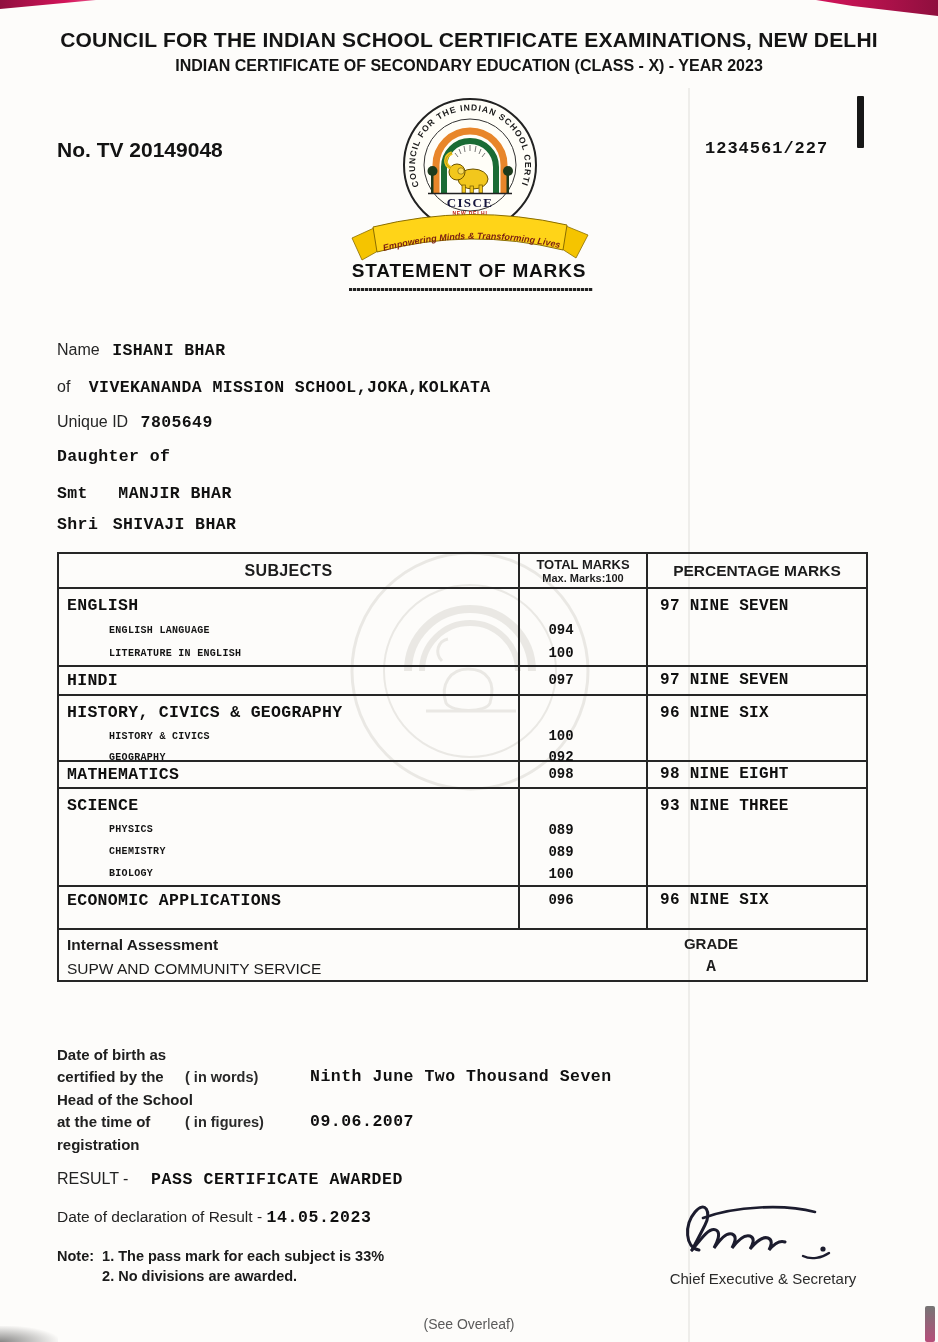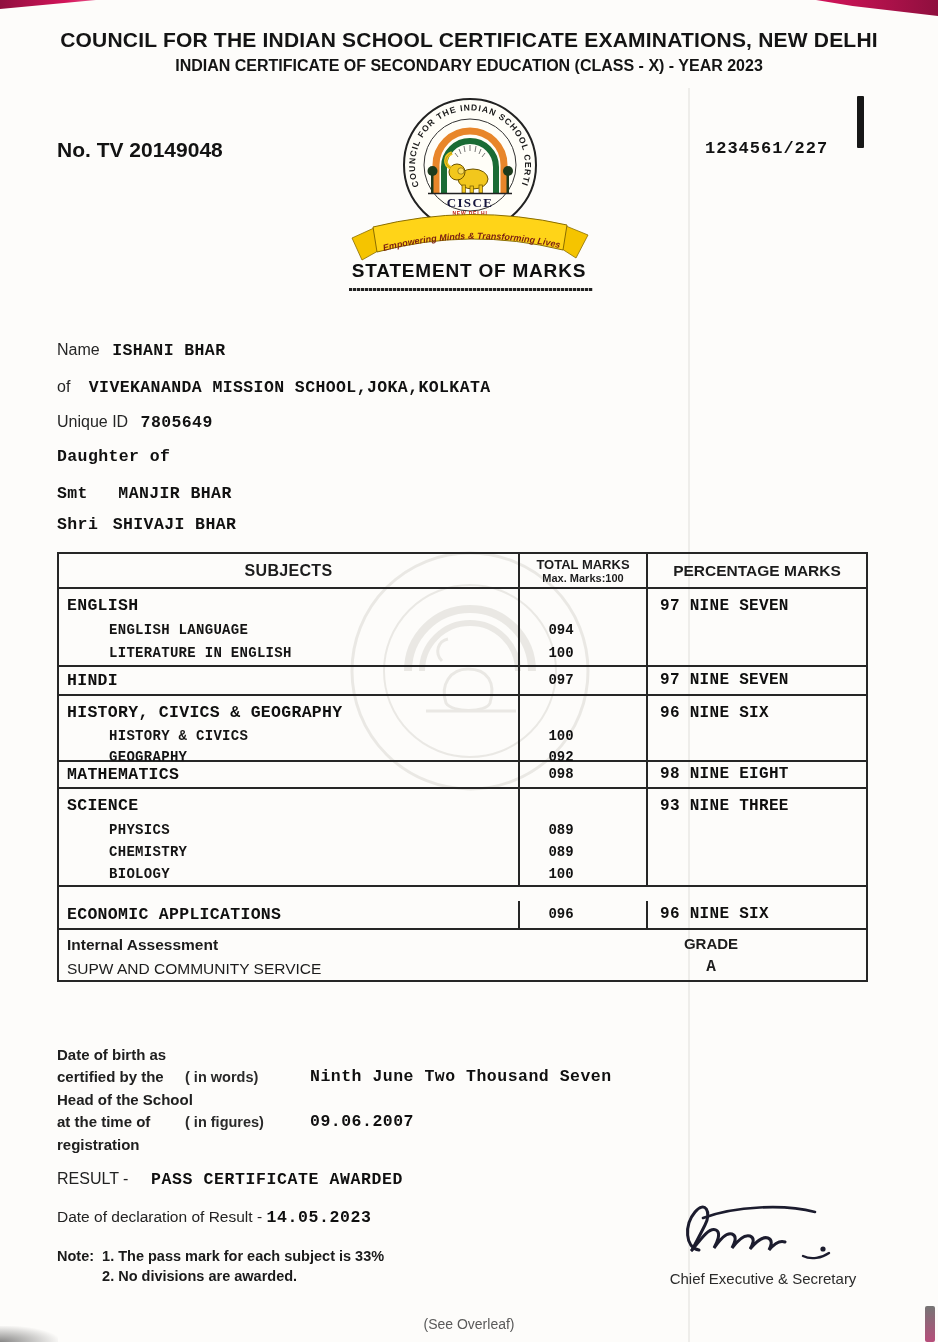--- a/index.html
+++ b/index.html
@@ -52,29 +52,29 @@
   .c-sub { width:461px; border-right:2px solid #262626; padding:0 0 0 8px; }
   .c-marks { width:128px; border-right:2px solid #262626; text-align:center; }
   .c-pct { flex:1; padding:0 17px 0 12px; }
   .thead { height:38px; align-items:stretch; }
   .thead .c-sub, .thead .c-marks, .thead .c-pct { display:flex; flex-direction:column; justify-content:center; align-items:center; padding:0; }
   .th-subjects { font-size:16px; font-weight:bold; letter-spacing:.3px; }
   .th-total { font-size:13px; font-weight:bold; line-height:15px; }
   .th-max { font-size:11px; font-weight:bold; line-height:13px; }
   .th-pct { font-size:15.5px; font-weight:bold; }
   .subj-title { font-family:"Liberation Mono", monospace; font-weight:bold; font-size:16.5px; line-height:26px; letter-spacing:.3px; color:#0f0f0f; }
-  .comp { font-family:"Liberation Mono", monospace; font-weight:bold; font-size:14px; padding-left:42px; letter-spacing:.3px; color:#141414; }
+  .comp { font-family:"Liberation Mono", monospace; font-weight:bold; font-size:10px; padding-left:42px; letter-spacing:.3px; color:#141414; }
   .mval { font-family:"Liberation Mono", monospace; font-weight:bold; font-size:14px; padding-right:44px; color:#111; }
   .pct-val { font-family:"Liberation Mono", monospace; font-weight:bold; font-size:16px; line-height:26px; letter-spacing:.3px; color:#0f0f0f; }
   .pad4 { padding-top:4px; }
   .sp26 { height:26px; }
   .lh23 { line-height:23px; } .lh22 { line-height:22px; } .lh21 { line-height:21px; }
   .single { line-height:27px; }
   .r-eng { height:78px; } .r-hin { height:30px; } .r-his { height:66px; }
-  .r-mat { height:28px; } .r-sci { height:98px; } .r-eco { height:46px;align-items:flex-end; }
+  .r-mat { height:28px; } .r-sci { height:98px; } .r-eco { height:46px; }
   .r-int { flex:1; }
   .int-left { width:461px; padding:3px 0 0 8px; }
   .int-label { font-size:15.5px; font-weight:bold; line-height:24px; }
   .int-name { font-size:15.5px; line-height:23px; }
   .int-right { flex:1; text-align:center; padding:2px 0 0 36px; }
   .grade-label { font-size:15px; font-weight:bold; line-height:24px; }
   .grade-val { font-family:"Liberation Mono", monospace; font-weight:bold; font-size:16px; line-height:23px; }
 
   
   .dob { position:absolute; left:57px; top:1044px; width:640px; }

